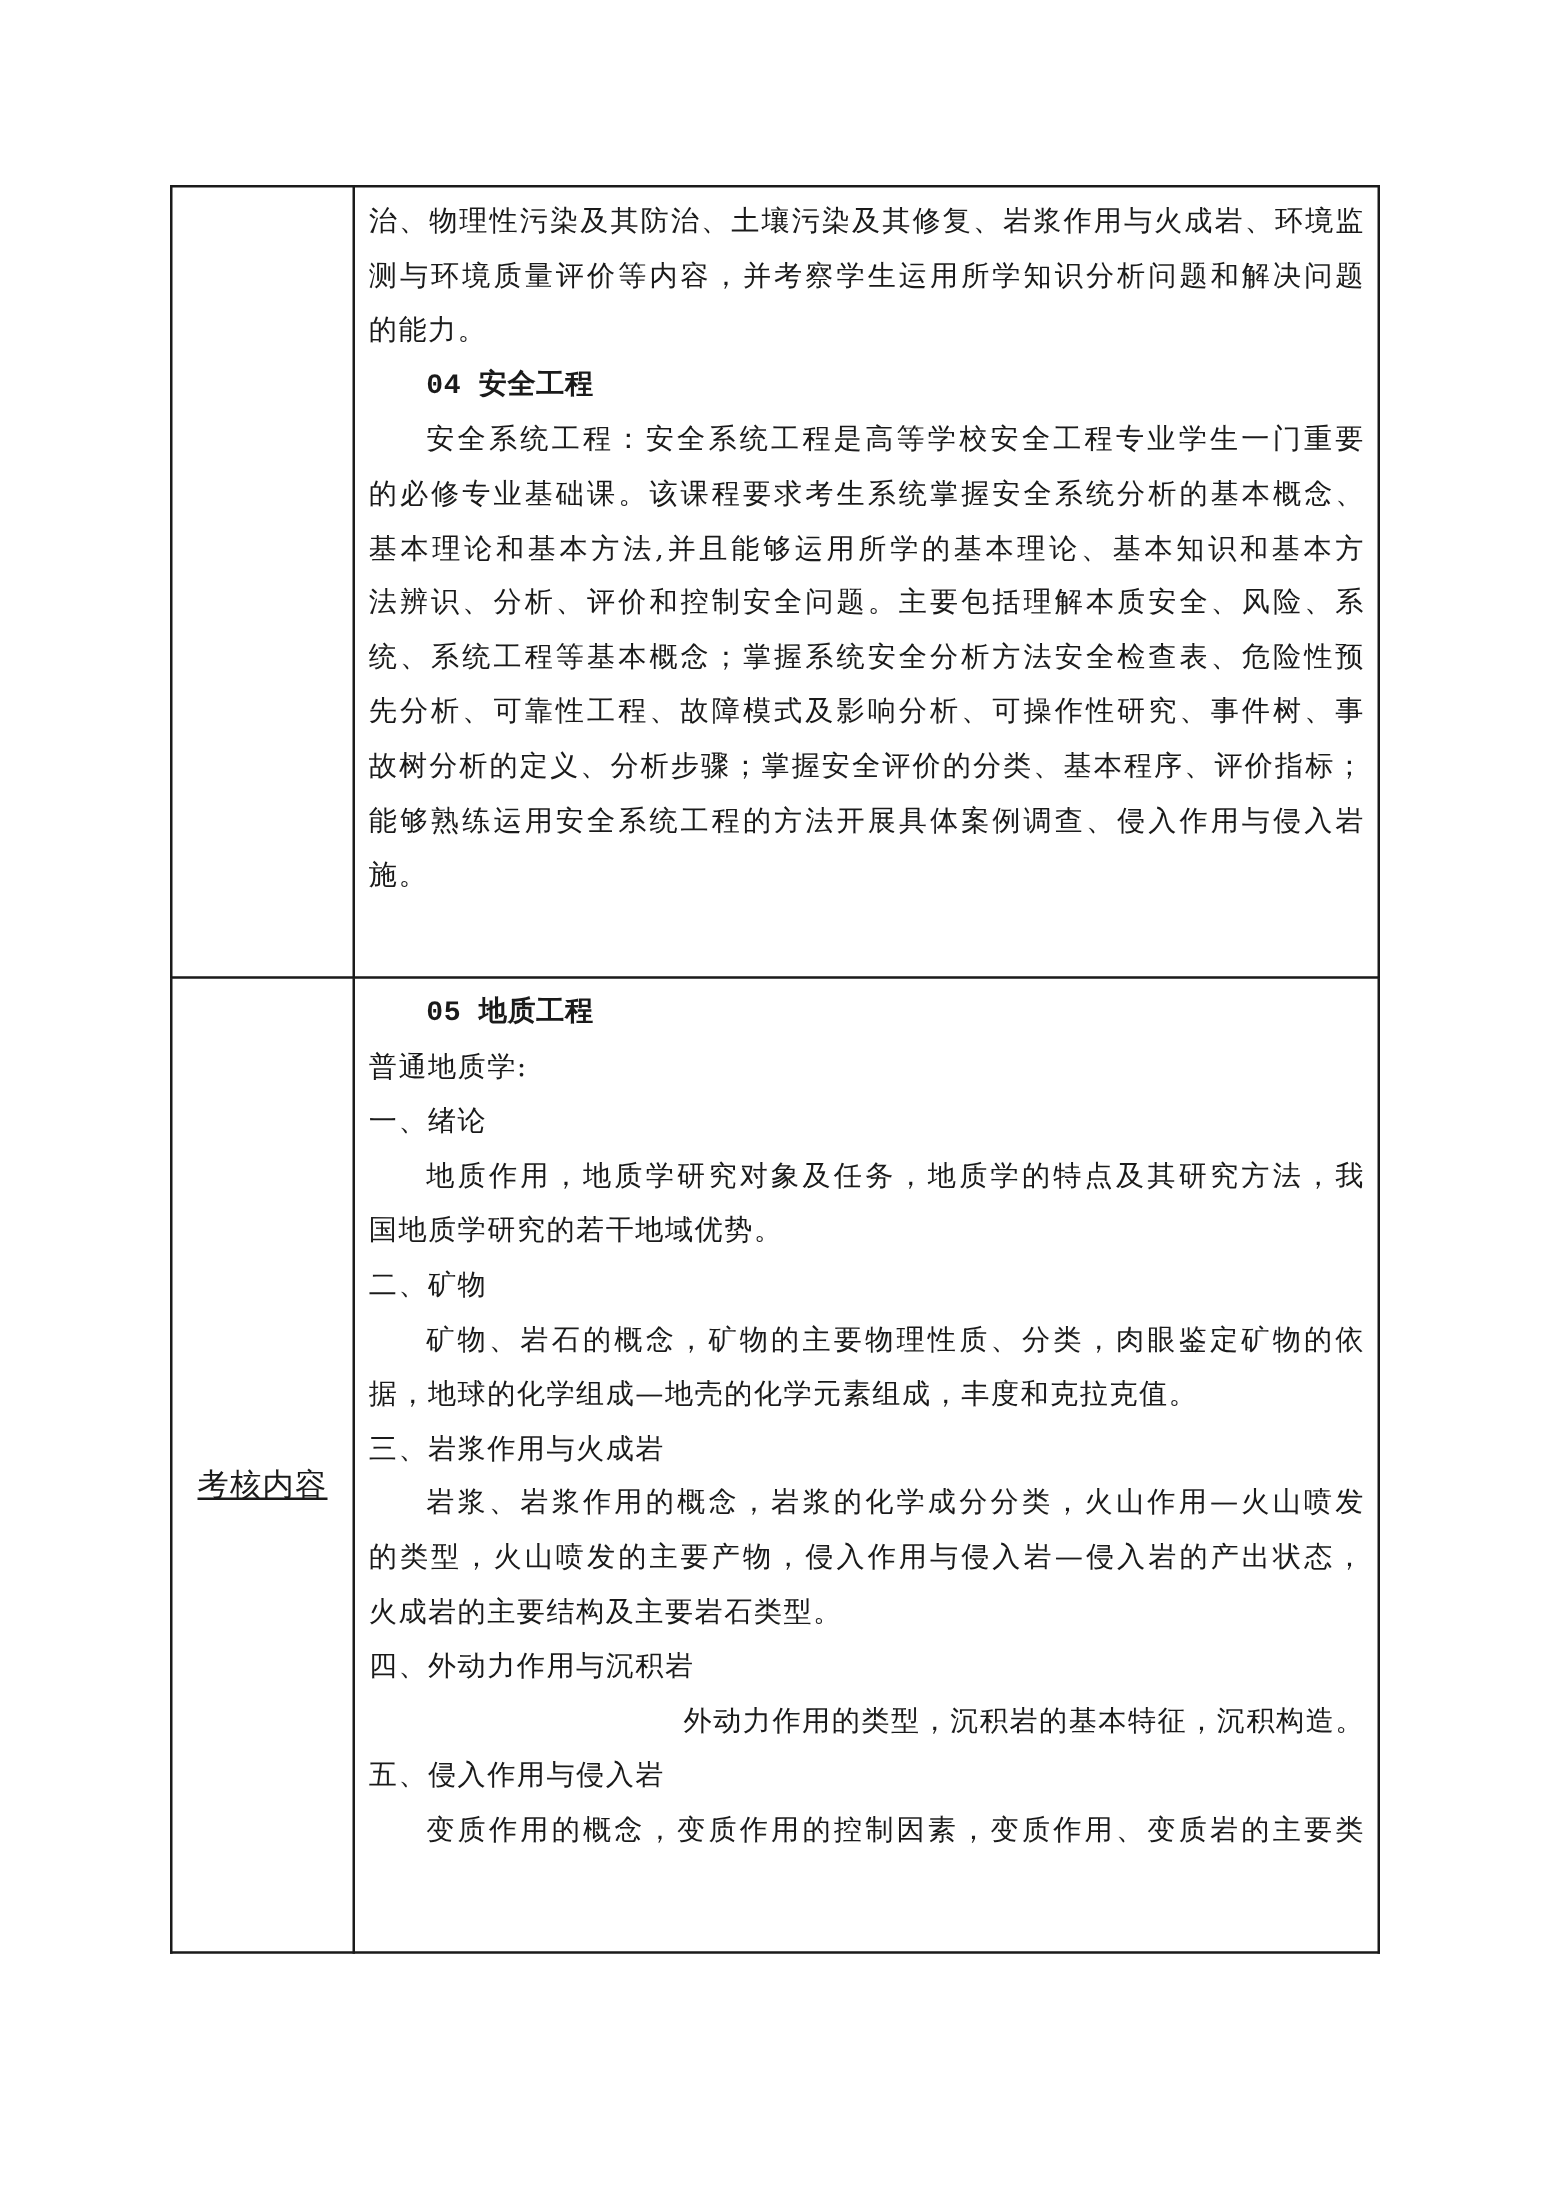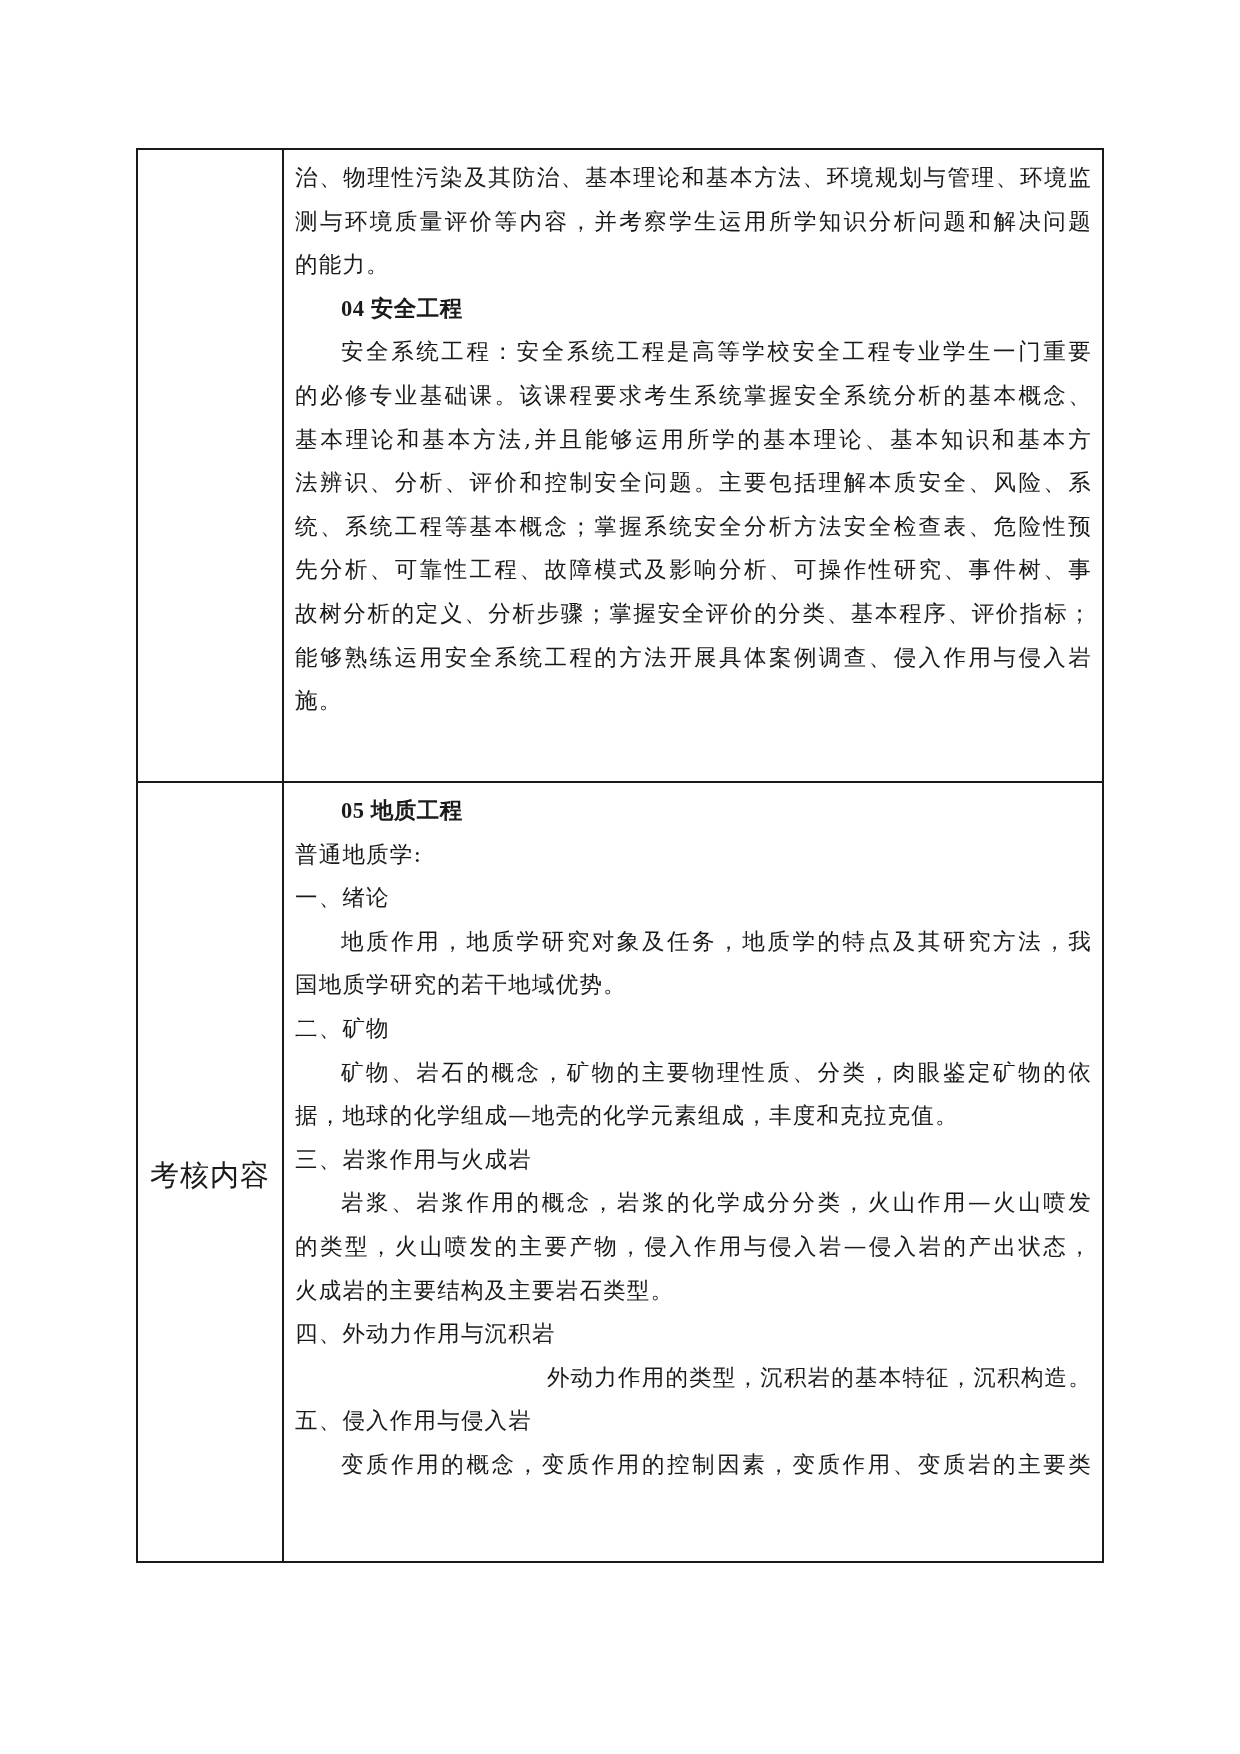--- a/index.html
+++ b/index.html
@@ -32,61 +32,62 @@
     .col-body { width: 820px; }
     .row-1 { height: 633px; }
     .row-2 { height: 780px; }
     .label-cell {
       vertical-align: middle !important;
       text-align: center;
     }
     .label-cell.empty { vertical-align: top !important; }
     .row-label {
       display: block;
-      font-size: 29px;
+      font-size: 25px;
       letter-spacing: 1px;
       position: relative;
-      top: 4px;
+      top: 15px;
+      text-decoration: underline;
     }
     .body-cell { padding: 6px 10px 0 11px !important; }
     .line {
       font-size: 22.5px;
       line-height: 43.6px;
       height: 43.6px;
       white-space: nowrap;
       letter-spacing: 1.2px;
       overflow: visible;
     }
     .justify {
       text-align: justify;
       text-align-last: justify;
     }
     .indent { padding-left: 46px; text-align: right; }
     .heading {
-      font-family: Liberation Serif, serif;
+      font-family: Liberation Mono, monospace;
       font-weight: bold;
       padding-left: 46px;
       letter-spacing: 0.5px;
     }
   </style>
 </head>
 <body>
 
 <table class="page-table">
   <colgroup>
     <col class="col-label">
     <col class="col-body">
   </colgroup>
   <tbody>
       <tr class="row-1">
     <td class="label-cell empty">
       <span class="row-label"></span>
     </td>
     <td class="body-cell">
-      <div class="line justify">治、物理性污染及其防治、基本理论和基本方法、环境规划与管理、环境监</div>
+      <div class="line justify">治、物理性污染及其防治、土壤污染及其修复、岩浆作用与火成岩、环境监</div>
       <div class="line justify">测与环境质量评价等内容，并考察学生运用所学知识分析问题和解决问题</div>
       <div class="line">的能力。</div>
       <div class="line heading">04 安全工程</div>
       <div class="line justify indent">安全系统工程：安全系统工程是高等学校安全工程专业学生一门重要</div>
       <div class="line justify">的必修专业基础课。该课程要求考生系统掌握安全系统分析的基本概念、</div>
       <div class="line justify">基本理论和基本方法,并且能够运用所学的基本理论、基本知识和基本方</div>
       <div class="line justify">法辨识、分析、评价和控制安全问题。主要包括理解本质安全、风险、系</div>
       <div class="line justify">统、系统工程等基本概念；掌握系统安全分析方法安全检查表、危险性预</div>
       <div class="line justify">先分析、可靠性工程、故障模式及影响分析、可操作性研究、事件树、事</div>
       <div class="line justify">故树分析的定义、分析步骤；掌握安全评价的分类、基本程序、评价指标；</div>

